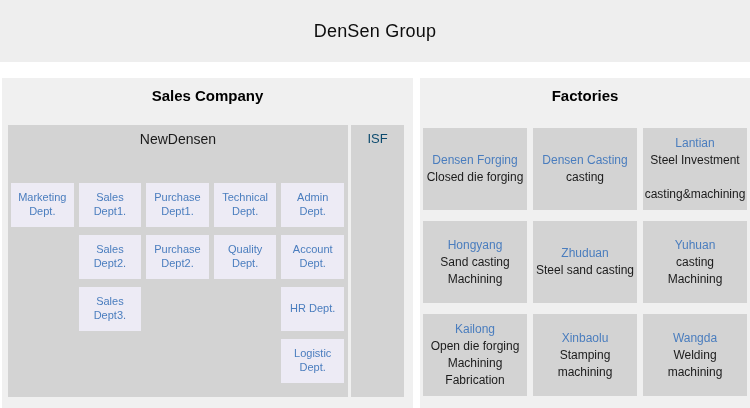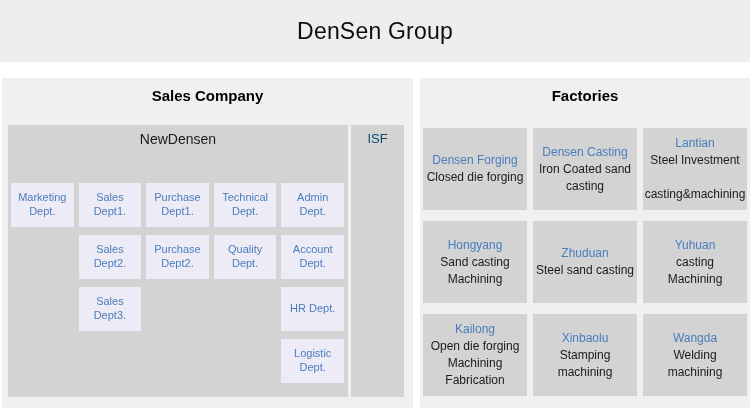--- a/index.html
+++ b/index.html
@@ -19,21 +19,21 @@
     overflow: hidden;
     color: var(--text_dark);
   }
   
   .header {
     height: 62px;
     background: var(--header_bg);
     display: flex; align-items: center; justify-content: center;
   }
   .group-title {
-    font-size: 23px;
+    font-size: 18px;
     color: #0d0d0d;
     letter-spacing: 0.2px;
   }
   
   .main {
     margin-top: 16px;
     height: 330px;
     display: flex;
     padding-left: 2px;
     gap: 7px;
@@ -163,21 +163,20 @@
     <div class="panel-title">Factories</div>
     <div class="factory-grid">
 
       <div class="factory-cell">
         <div class="factory-name">Densen Forging</div>
         <div class="factory-line">Closed die forging</div>
       </div>
 
       <div class="factory-cell">
         <div class="factory-name">Densen Casting</div>
-        <div class="factory-line">Iron Coated sand</div>
         <div class="factory-line">casting</div>
       </div>
 
       <div class="factory-cell">
         <div class="factory-name">Lantian</div>
         <div class="factory-line">Steel Investment</div>
         <div class="factory-line"></div>
         <div class="factory-line">casting&amp;machining</div>
       </div>
 

